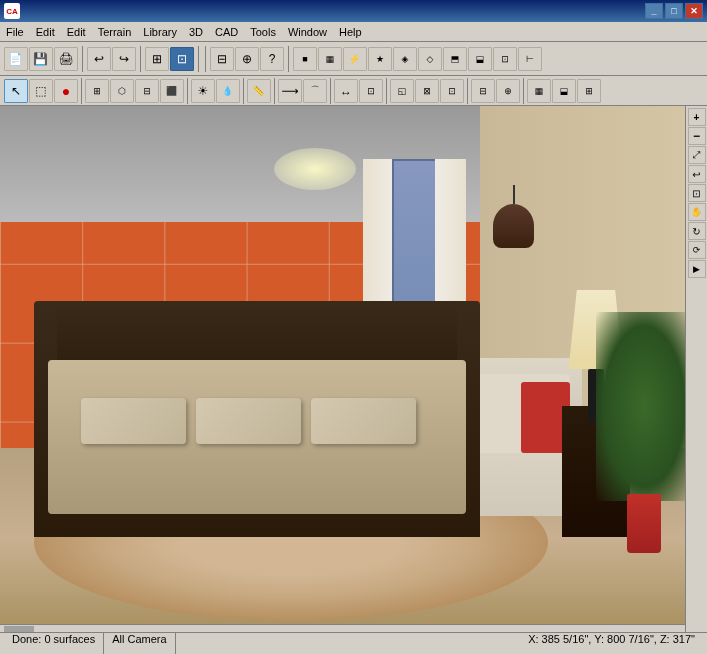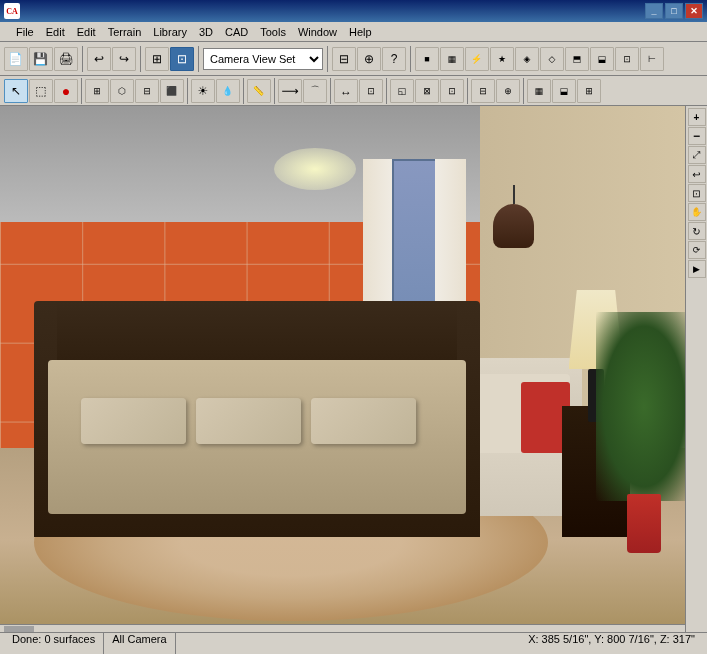--- a/index.html
+++ b/index.html
@@ -9,32 +9,32 @@
     #title-bar {
       height: 22px;
       background: linear-gradient(to bottom, #0a246a, #3a6ea5);
       display: flex; align-items: center; justify-content: space-between;
       padding: 0 4px;
       color: white;
       font-size: 11px;
       font-weight: bold;
       user-select: none;
     }
-    #title-bar-left { display: flex; align-items: flex-start; gap: 4px; font-family: Liberation Serif, serif; }
+    #title-bar-left { display: flex; align-items: flex-start; gap: 4px; }
     #title-bar-icon { width: 16px; height: 16px; background: #fff; border-radius: 2px; display: flex; align-items: center; justify-content: center; font-size: 9px; color: #333; }
     #title-bar-controls { display: flex; gap: 2px; }
     .tb-btn { width: 18px; height: 16px; background: #5080b0; border: 1px solid #4070a0; color: white; font-size: 9px; display: flex; align-items: center; justify-content: center; cursor: pointer; }
     .tb-btn.close { background: #c0392b; }
 
     
     #menu-bar {
       height: 20px;
       background: #d4d0c8;
       display: flex; align-items: center;
-      padding: 0 10px;
+      padding: 0 0;
       border-bottom: 1px solid #808080;
     }
     .menu-item {
       padding: 2px 6px;
       cursor: pointer;
       font-size: 11px;
       color: #000;
     }
 
     
@@ -416,26 +416,20 @@
   <div class="toolbar-group">
     <div class="tb-icon">
         <span>⊞</span>
       </div>
     <div class="tb-icon" style="background:#3a6ea5;border-color:#2a5e95;">
       <span style="color:white;">⊡</span>
     </div>
   </div>
   <div class="toolbar-separator"></div>
 
-  <select id="camera-dropdown">
-    <option>Camera View Set</option>
-    <option>Plan View</option>
-    <option>Elevation View</option>
-    <option>3D Overview</option>
-  </select>
   <div class="toolbar-separator"></div>
   <div class="toolbar-group">
     <div class="tb-icon">
         <span>⊟</span>
       </div>
     <div class="tb-icon">
         <span>⊕</span>
       </div>
     <div class="tb-icon">
         <span>?</span>

